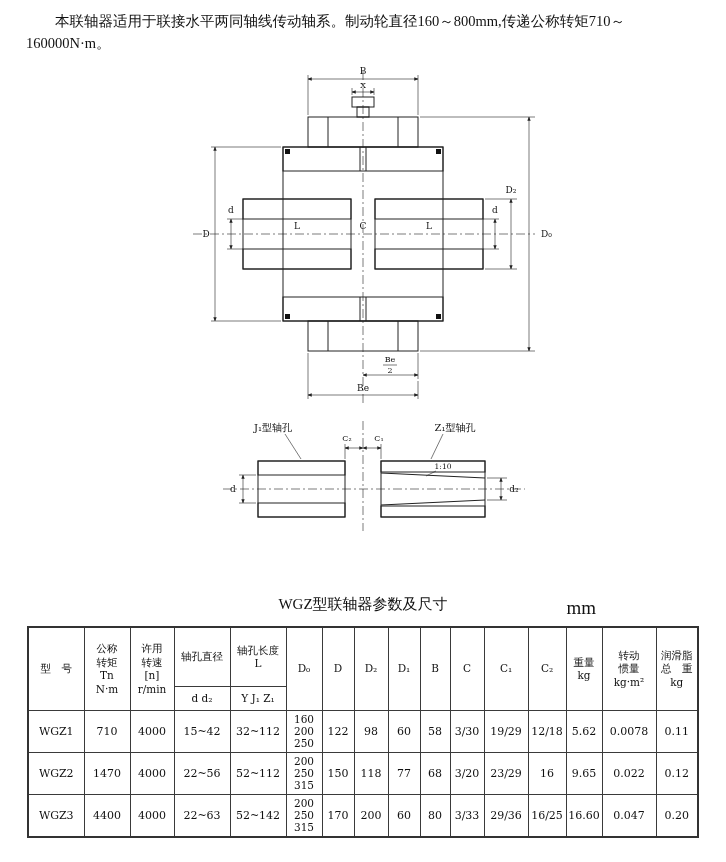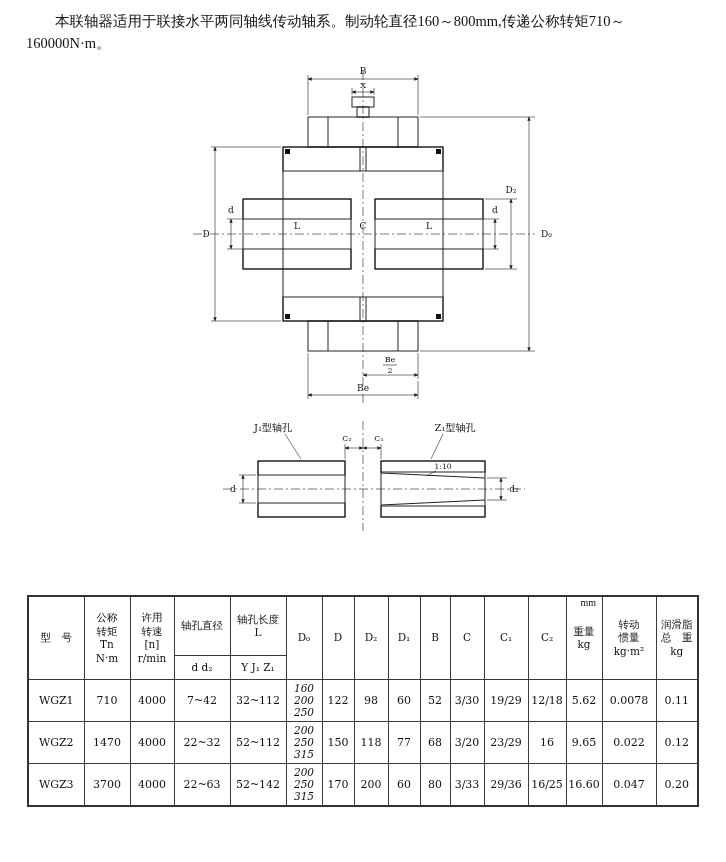--- a/index.html
+++ b/index.html
@@ -10,25 +10,25 @@
   svg{display:block;}
   svg text{font-family:"DejaVu Serif",serif;font-size:9px;fill:#111;text-anchor:middle;}
   svg text.big{font-size:10px;}
   svg text.sm{font-size:8px;}
   svg text.xs{font-size:7.5px;}
   .ln{stroke:#222;stroke-width:1;fill:none;}
   .thin{stroke:#222;stroke-width:0.6;fill:none;}
   .cl{stroke:#222;stroke-width:0.6;fill:none;stroke-dasharray:9 3 2 3;}
   .dim{stroke:#222;stroke-width:0.6;fill:none;}
   .title-row{position:relative;text-align:center;margin-top:58px;font-size:15px;}
-  .unit{position:absolute;right:104px;top:2px;font-size:10px;}
+  .unit{position:absolute;right:104px;top:2px;font-size:19px;}
   table{border-collapse:collapse;margin:12px auto 0;table-layout:fixed;width:672px;border:2px solid #333;font-family:"DejaVu Serif",serif;}
   th,td{border:1px solid #3a3a3a;font-size:11px;font-weight:normal;text-align:center;vertical-align:middle;padding:1px 1px;}
   .hdr{white-space:pre-line;font-size:10.5px;line-height:1.3;}
-  .stack{white-space:pre-line;font-size:10.5px;line-height:1.12;font-style:italic;}
+  .stack{white-space:pre-line;font-size:10.5px;line-height:1.12;}
   .r1{height:60px;} .r2{height:24px;} .body-row{height:42px;}
 </style>
 </head>
 <body>
 
 <div class="page">
 
   <p class="intro">本联轴器适用于联接水平两同轴线传动轴系。制动轮直径160～800mm,传递公称转矩710～160000N·m。</p>
 
   <div class="drawing-wrap">
@@ -161,20 +161,21 @@
         <line class="thin" x1="293" y1="412" x2="283" y2="417"></line>
         <line class="dim" x1="344" y1="419" x2="364" y2="419"></line>
         <line class="dim" x1="344" y1="441" x2="364" y2="441"></line>
         <line class="dim" x1="358" y1="419" x2="358" y2="441" marker-start="url(#arr)" marker-end="url(#arr)"></line>
         <text x="371" y="433">d₂</text>
       </g>
     </svg>
   </div>
 
   <div class="title-row">
+    <span>WGZ型联轴器参数及尺寸</span>
     <span class="unit">mm</span>
   </div>
 
   <table>
     <colgroup>
       <col style="width:56px">
         <col style="width:46px">
         <col style="width:44px">
         <col style="width:56px">
       <col style="width:56px">
@@ -224,59 +225,59 @@
       <tr class="r2">
         <th class="hdr">d d₂</th>
         <th class="hdr">Y J₁ Z₁</th>
       </tr>
     </thead>
     <tbody>
       <tr class="body-row">
         <td>WGZ1</td>
         <td>710</td>
         <td>4000</td>
-        <td>7~42</td>
+        <td>15~42</td>
         <td>32~112</td>
         <td class="stack">160
 200
 250</td>
         <td>122</td>
         <td>98</td>
         <td>60</td>
-        <td>52</td>
+        <td>58</td>
         <td>3/30</td>
         <td>19/29</td>
         <td>12/18</td>
         <td>5.62</td>
         <td>0.0078</td>
         <td>0.11</td>
       </tr>
       <tr class="body-row">
         <td>WGZ2</td>
         <td>1470</td>
         <td>4000</td>
-        <td>22~32</td>
+        <td>22~56</td>
         <td>52~112</td>
         <td class="stack">200
 250
 315</td>
         <td>150</td>
         <td>118</td>
         <td>77</td>
         <td>68</td>
         <td>3/20</td>
         <td>23/29</td>
         <td>16</td>
         <td>9.65</td>
         <td>0.022</td>
         <td>0.12</td>
       </tr>
       <tr class="body-row">
         <td>WGZ3</td>
-        <td>3700</td>
+        <td>4400</td>
         <td>4000</td>
         <td>22~63</td>
         <td>52~142</td>
         <td class="stack">200
 250
 315</td>
         <td>170</td>
         <td>200</td>
         <td>60</td>
         <td>80</td>

